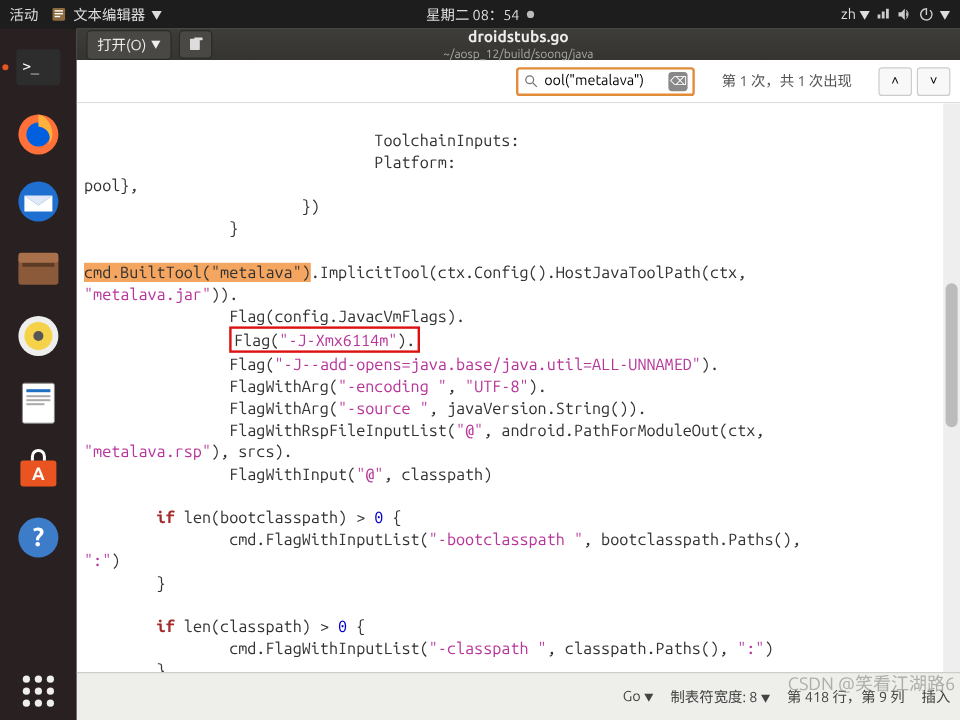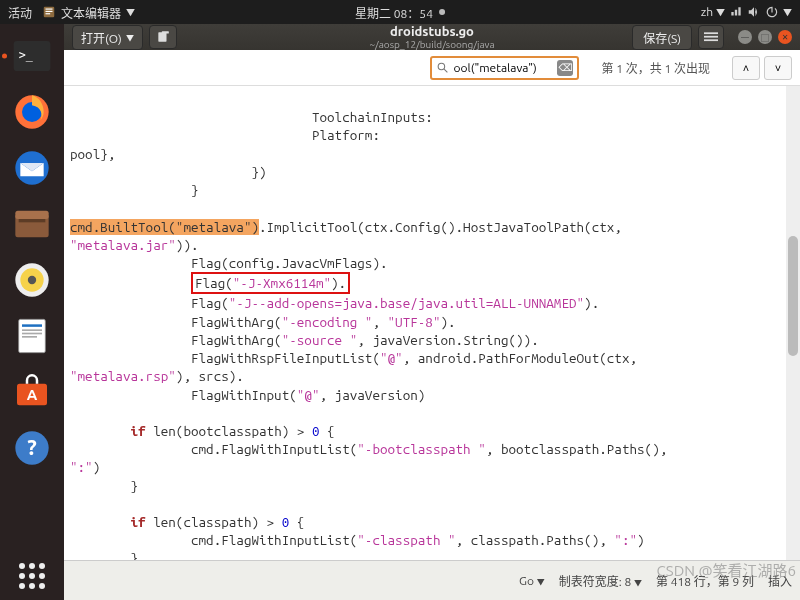--- a/index.html
+++ b/index.html
@@ -166,37 +166,20 @@
     <div class="tool-btn">
         <svg width="14" height="14" viewBox="0 0 24 24" fill="#ddd">
           <rect x="4" y="4" width="14" height="16" rx="1"></rect>
           <rect x="10" y="2" width="12" height="4" rx="1"></rect>
         </svg>
       </div>
     <div class="title-center">
       <div class="fname">droidstubs.go</div>
       <div class="fpath">~/aosp_12/build/soong/java</div>
     </div>
-    <div class="right-controls">
-      <div class="save-btn">
-          <span>保存(S)</span>
-        </div>
-      <div class="menu-btn">
-          <svg width="14" height="14" viewBox="0 0 24 24" fill="#ddd">
-            <rect y="4" width="24" height="3"></rect>
-            <rect y="10" width="24" height="3"></rect>
-            <rect y="16" width="24" height="3"></rect>
-          </svg>
-        </div>
-      <div class="win-ctrl">
-        <span class="win-min">—</span>
-        <span class="win-max">▢</span>
-        <span class="win-close">✕</span>
-      </div>
-    </div>
   </div>
 
   <div class="searchbar">
     <div class="searchbox">
       <svg width="13" height="13" viewBox="0 0 24 24" fill="#777">
           <circle cx="10" cy="10" r="6" stroke="#777" stroke-width="2" fill="none"></circle>
           <line x1="15" y1="15" x2="21" y2="21" stroke="#777" stroke-width="2"></line>
         </svg>
       <input value="ool(&quot;metalava&quot;)" style="">
       <span class="clear-btn">⌫</span>
@@ -215,21 +198,21 @@
 
 <span class="hl">cmd.BuiltTool("metalava")</span><span>.ImplicitTool(ctx.Config().HostJavaToolPath(ctx, </span>
 <span class="str">"metalava.jar"</span><span>)).</span>
 <span>                Flag(config.JavacVmFlags).</span>
 <span>                </span><span class="redbox"><span>Flag(</span><span class="str">"-J-Xmx6114m"</span><span>).</span></span>
 <span>                Flag(</span><span class="str">"-J--add-opens=java.base/java.util=ALL-UNNAMED"</span><span>).</span>
 <span>                FlagWithArg(</span><span class="str">"-encoding "</span><span>, </span><span class="str">"UTF-8"</span><span>).</span>
 <span>                FlagWithArg(</span><span class="str">"-source "</span><span>, javaVersion.String()).</span>
 <span>                FlagWithRspFileInputList(</span><span class="str">"@"</span><span>, android.PathForModuleOut(ctx, </span>
 <span class="str">"metalava.rsp"</span><span>), srcs).</span>
-<span>                FlagWithInput(</span><span class="str">"@"</span><span>, javaVersion)</span>
+<span>                FlagWithInput(</span><span class="str">"@"</span><span>, classpath)</span>
 
 <span>        </span><span class="kw">if</span><span> len(bootclasspath) &gt; </span><span class="num">0</span><span> {</span>
 <span>                cmd.FlagWithInputList(</span><span class="str">"-bootclasspath "</span><span>, bootclasspath.Paths(), </span>
 <span class="str">":"</span><span>)</span>
 <span>        }</span>
 
 <span>        </span><span class="kw">if</span><span> len(classpath) &gt; </span><span class="num">0</span><span> {</span>
 <span>                cmd.FlagWithInputList(</span><span class="str">"-classpath "</span><span>, classpath.Paths(), </span><span class="str">":"</span><span>)</span>
 <span>        }</span>
 

